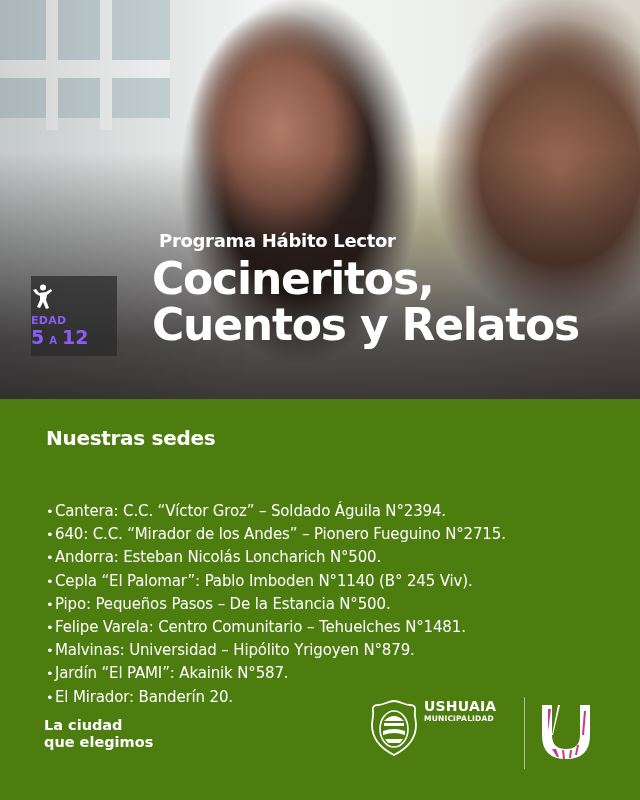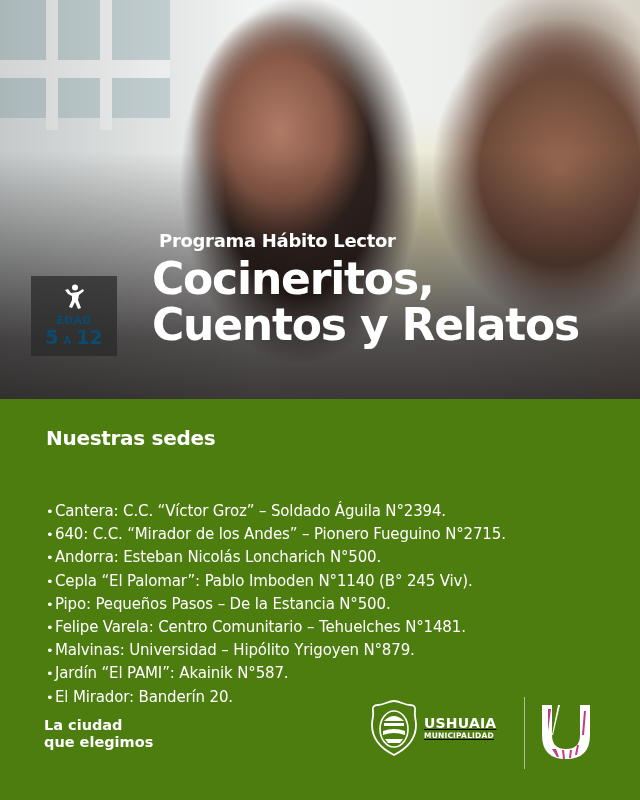--- a/index.html
+++ b/index.html
@@ -33,22 +33,22 @@
       background: linear-gradient(180deg, rgba(0,0,0,0) 0%, rgba(0,0,0,0) 38%, rgba(20,15,15,0.35) 60%, rgba(20,15,15,0.72) 85%, rgba(20,15,15,0.82) 100%);
     }
     .photo-shade-left {
       position: absolute; inset: 0;
       background: linear-gradient(90deg, rgba(0,0,0,0.15) 0%, rgba(0,0,0,0) 40%);
     }
 
     .age-badge {
       position: absolute; left: 31px; top: 276px; width: 86px; height: 80px;
       background: rgba(40,40,40,0.72);
-      display: flex; flex-direction: column; align-items: center; justify-content: flex-start;
-      color: #0c4a6e;
+      display: flex; flex-direction: column; align-items: flex-start; justify-content: flex-start;
+      color: #8b5cf6;
     }
     .age-badge .kid-icon { margin-top: 8px; width: 22px; height: 26px; }
     .age-badge .age-label {
       font-family: "DejaVu Sans", sans-serif; font-weight: bold; font-size: 11px; letter-spacing: 0.3px; margin-top: 4px;
     }
     .age-badge .age-range {
       font-family: "DejaVu Sans", sans-serif; font-weight: bold; font-size: 19px; margin-top: -1px; line-height: 22px;
       display: flex; align-items: baseline; gap: 5px;
     }
     .age-badge .age-range .sep { font-size: 10px; }
@@ -79,21 +79,21 @@
     }
     .sedes-list li .bullet { display: inline-block; width: 9px; font-size: 13px; }
 
     .slogan {
       position: absolute; left: 44px; top: 318px;
       font-family: "DejaVu Sans", sans-serif; font-weight: bold; font-size: 14.5px; line-height: 17px; color: #ffffff;
     }
     .slogan span { display: block; }
 
     .muni-logo {
-      position: absolute; left: 370px; top: 300px; display: flex; align-items: center; text-decoration: underline;
+      position: absolute; left: 370px; top: 300px; display: flex; 
     }
     .muni-logo .shield { width: 48px; height: 58px; }
     .muni-text { margin-left: 6px; color: #fff; font-family: "DejaVu Sans", sans-serif; font-weight: bold; }
     .muni-text .name { font-size: 14px; line-height: 15px; letter-spacing: 0.2px; }
     .muni-text .sub { font-size: 7.5px; line-height: 10px; letter-spacing: 0.2px; }
     .logo-divider {
       position: absolute; left: 524px; top: 298px; width: 1px; height: 72px; background: rgba(255,255,255,0.55);
     }
     .u-logo { position: absolute; left: 542px; top: 306px; width: 48px; height: 54px; }
   </style>

